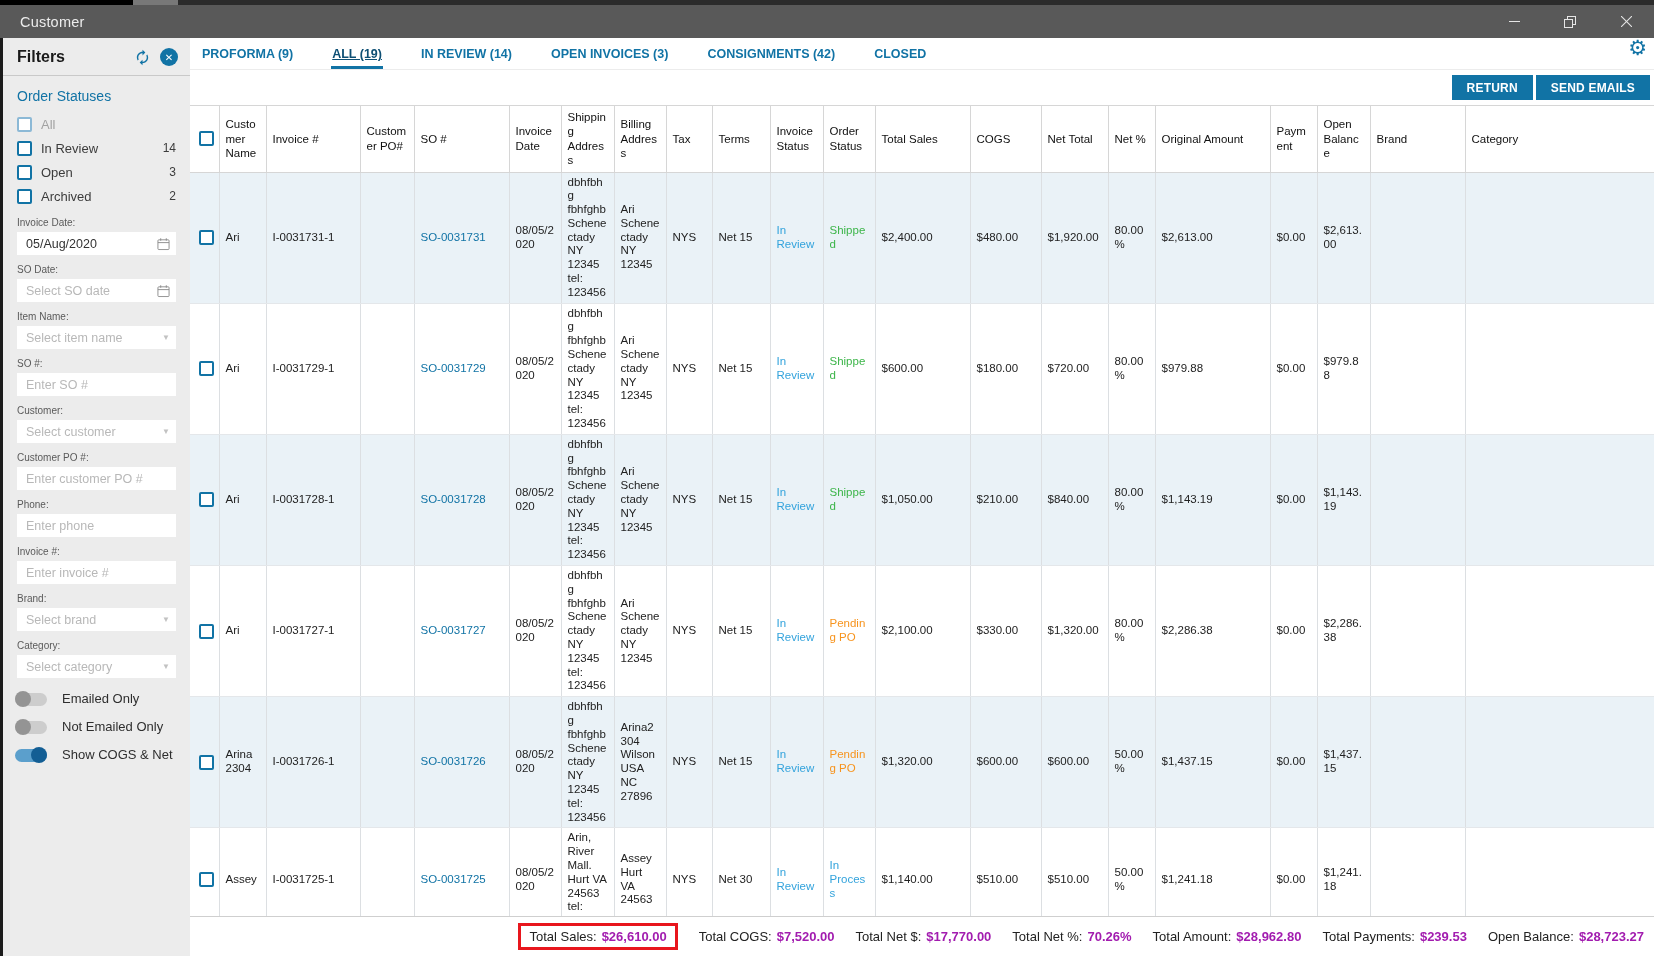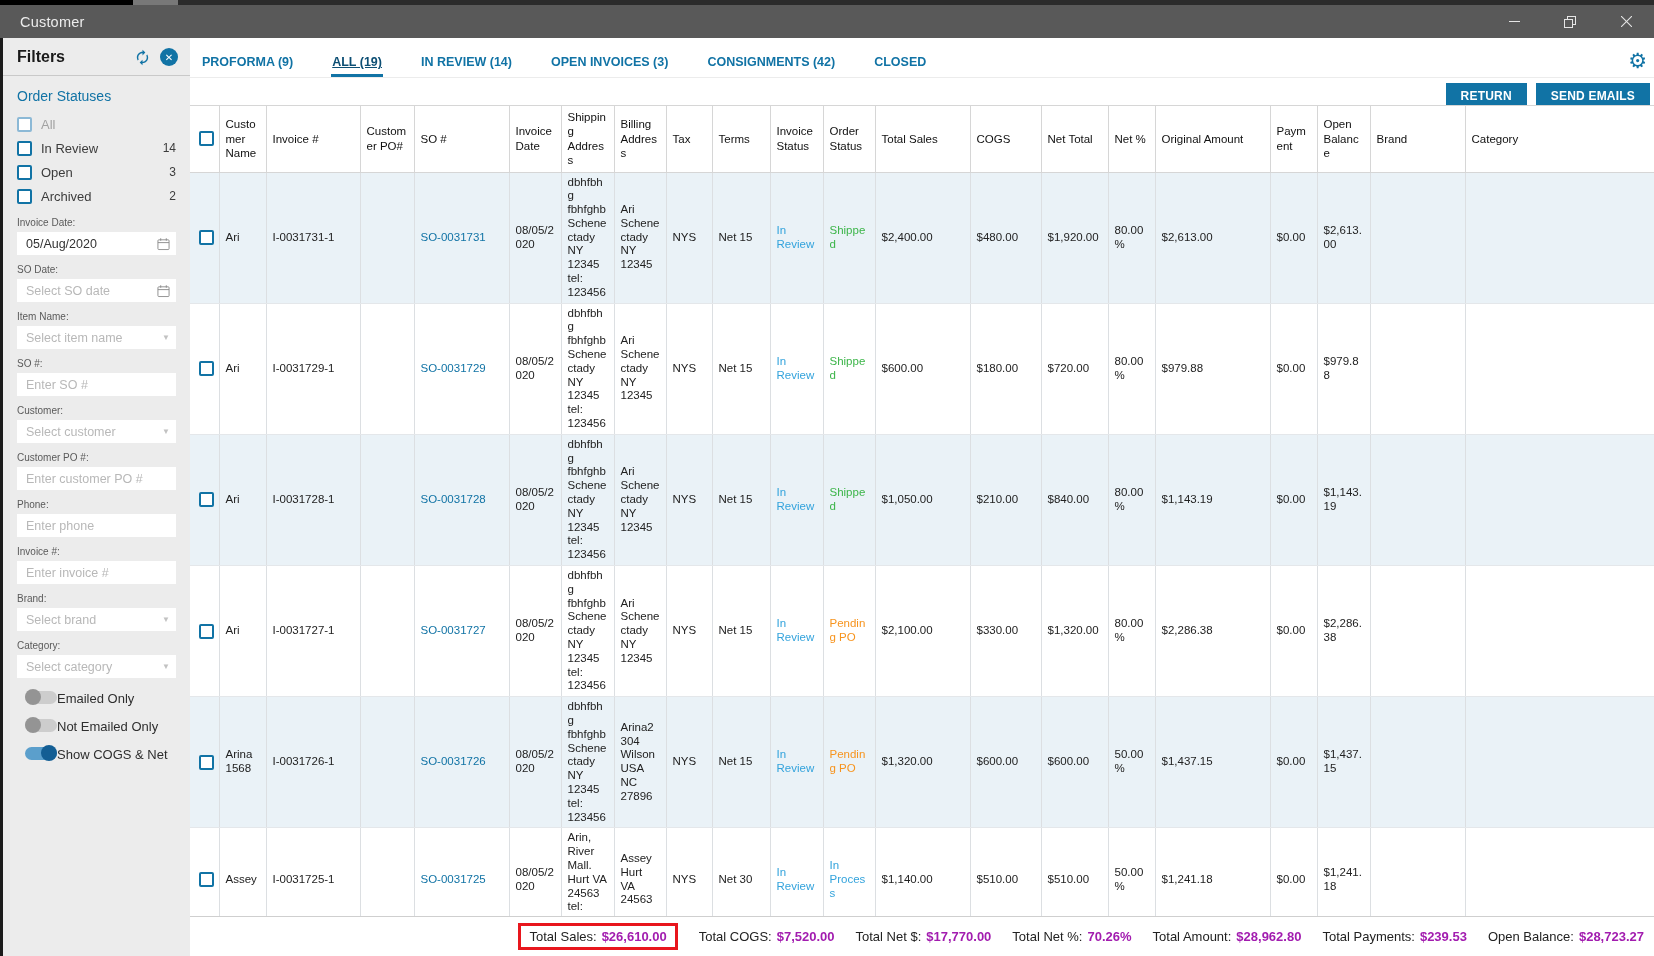--- a/index.html
+++ b/index.html
@@ -40,36 +40,36 @@
 
   .fgroup { margin:9px 14px 0; }
   .fgroup label { display:block; font-size:10px; color:#5a5a5a; margin-bottom:4px; }
   .input-wrap { position:relative; }
   .input-wrap input { width:100%; height:23px; border:0; background:#fff; font-size:12.5px; color:#333;
     padding:0 22px 0 9px; font-family:"Liberation Sans", sans-serif; outline:none; }
   .input-wrap input::placeholder { color:#b8b8b8; }
   .ico-right { position:absolute; right:6px; top:50%; transform:translateY(-50%); line-height:0; }
   .chev { font-size:8px; color:#c2c2c2; }
 
-  .toggle-row { display:flex; align-items:flex-start; margin:13px 22px 0; }
+  .toggle-row { display:flex; align-items:flex-end; margin:13px 12px 0; gap:15px; }
   .toggle { width:32px; height:13px; border-radius:7px; background:#cdcdcd; position:relative; flex-shrink:0; }
   .toggle .knob { width:16px; height:16px; border-radius:50%; background:#949494; position:absolute; left:0; top:-2px; }
   .toggle.on { background:#5b9fcc; }
   .toggle.on .knob { left:auto; right:0; background:#135e94; }
   .toggle-label { font-size:13px; color:#2e2e2e; }
 
   
   .content { position:relative; flex:1; background:#fff; }
 
-  .tabsbar { height:32px; display:flex; align-items:center; gap:37px; padding-left:11px; border-bottom:1px solid #ececec;margin-top:8px; }
+  .tabsbar { height:32px; display:flex; align-items:flex-start; gap:37px; padding-left:11px; border-bottom:1px solid #ececec; }
   .tab { font-size:12.5px; font-weight:bold; color:#1173a5; padding:9px 1px 5px; border-bottom:3px solid transparent; cursor:default; }
   .tab.active { color:#0d4f74; border-bottom-color:#1173a5;text-decoration:underline; }
   .gear { margin-left:auto; margin-right:7px; font-family:"DejaVu Sans", sans-serif; font-size:21px; color:#1173a5; line-height:1; }
 
-  .toolbar { height:35px; display:flex; align-items:center; justify-content:flex-end; gap:9px; padding-right:4px; }
+  .toolbar { height:35px; display:flex; align-items:center; justify-content:flex-end; gap:3px; padding-right:4px; }
   .btn { height:25px; background:#1173a5; color:#fff; border:0; font-size:12px; font-weight:bold;
     padding:0 15px; font-family:"Liberation Sans", sans-serif; letter-spacing:.2px; }
 
   .table-wrap { position:absolute; top:67px; left:0; right:0; bottom:40px; overflow:hidden; }
   table { border-collapse:collapse; table-layout:fixed; width:1464px; }
   th { font-weight:normal; font-size:11.5px; color:#111; text-align:left; vertical-align:middle;
     padding:4px 6px; height:53px; border-right:1px solid #d6d6d6; border-top:1px solid #d6d6d6;
     border-bottom:1px solid #d6d6d6; background:#fff; overflow-wrap:break-word; line-height:1.25; }
   td { font-size:11.5px; color:#222; vertical-align:middle; padding:3px 6px;
     border-right:1px solid #dcdfe2; border-bottom:1px solid #e4e7ea; overflow-wrap:break-word;
@@ -435,21 +435,21 @@
               <td>$2,286.38</td>
               <td>$0.00</td>
               <td>$2,286.38</td>
               <td></td>
               <td></td>
             </tr>
             <tr class="body-row tint">
               <td>
                 <div class="cb"></div>
               </td>
-              <td>Arina 1568</td>
+              <td>Arina 2304</td>
               <td>I-0031726-1</td>
               <td></td>
               <td><span class="link">SO-0031726</span></td>
               <td>08/05/2020</td>
               <td>dbhfbhg fbhfghb Schenectady NY 12345 tel: 123456</td>
               <td>Arina2304 Wilson USA NC 27896</td>
               <td>NYS</td>
               <td>Net 15</td>
               <td style="color: rgb(51, 163, 220);">In Review</td>
               <td style="color: rgb(247, 148, 30);">Pending PO</td>

